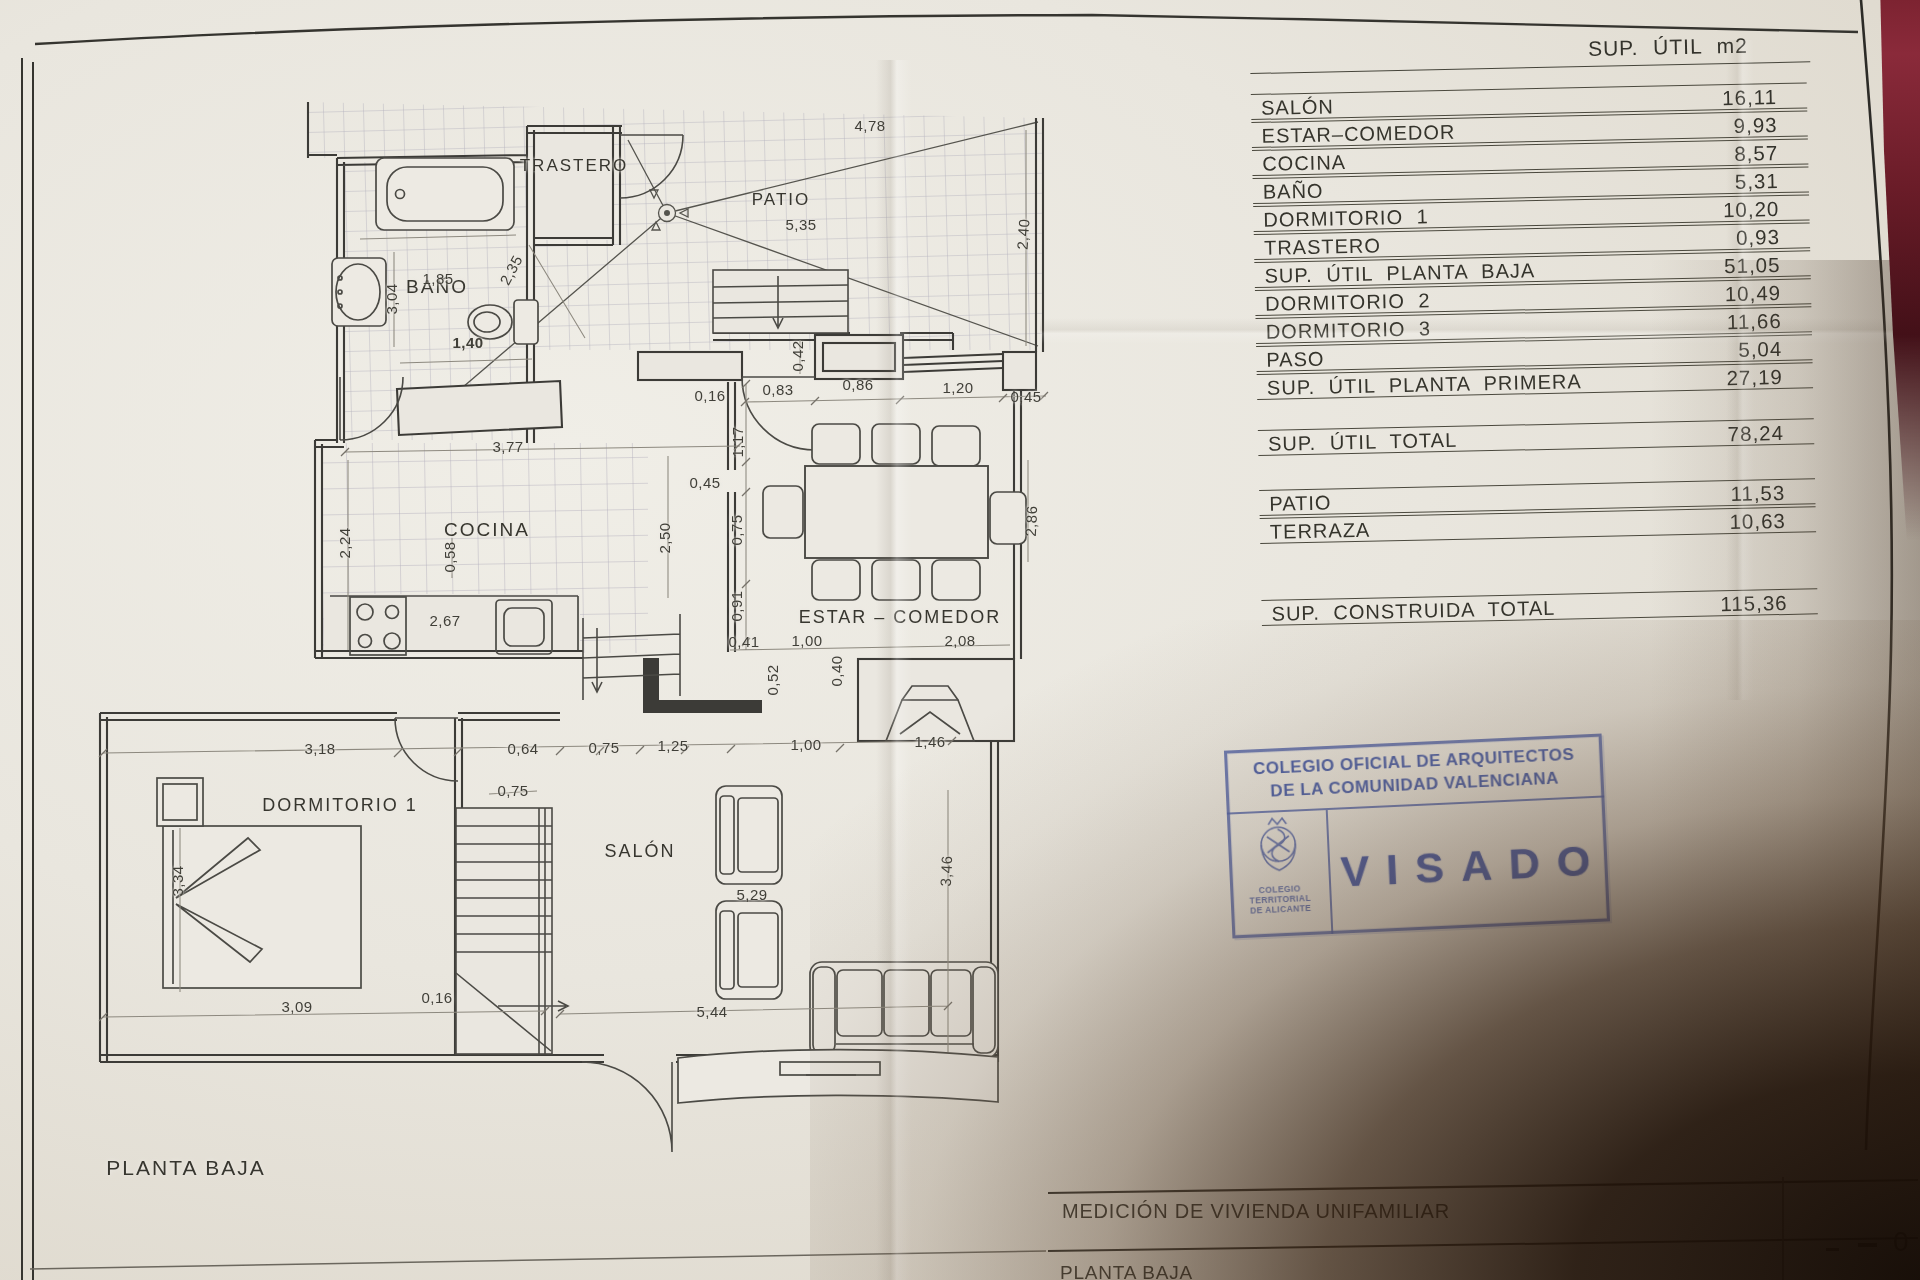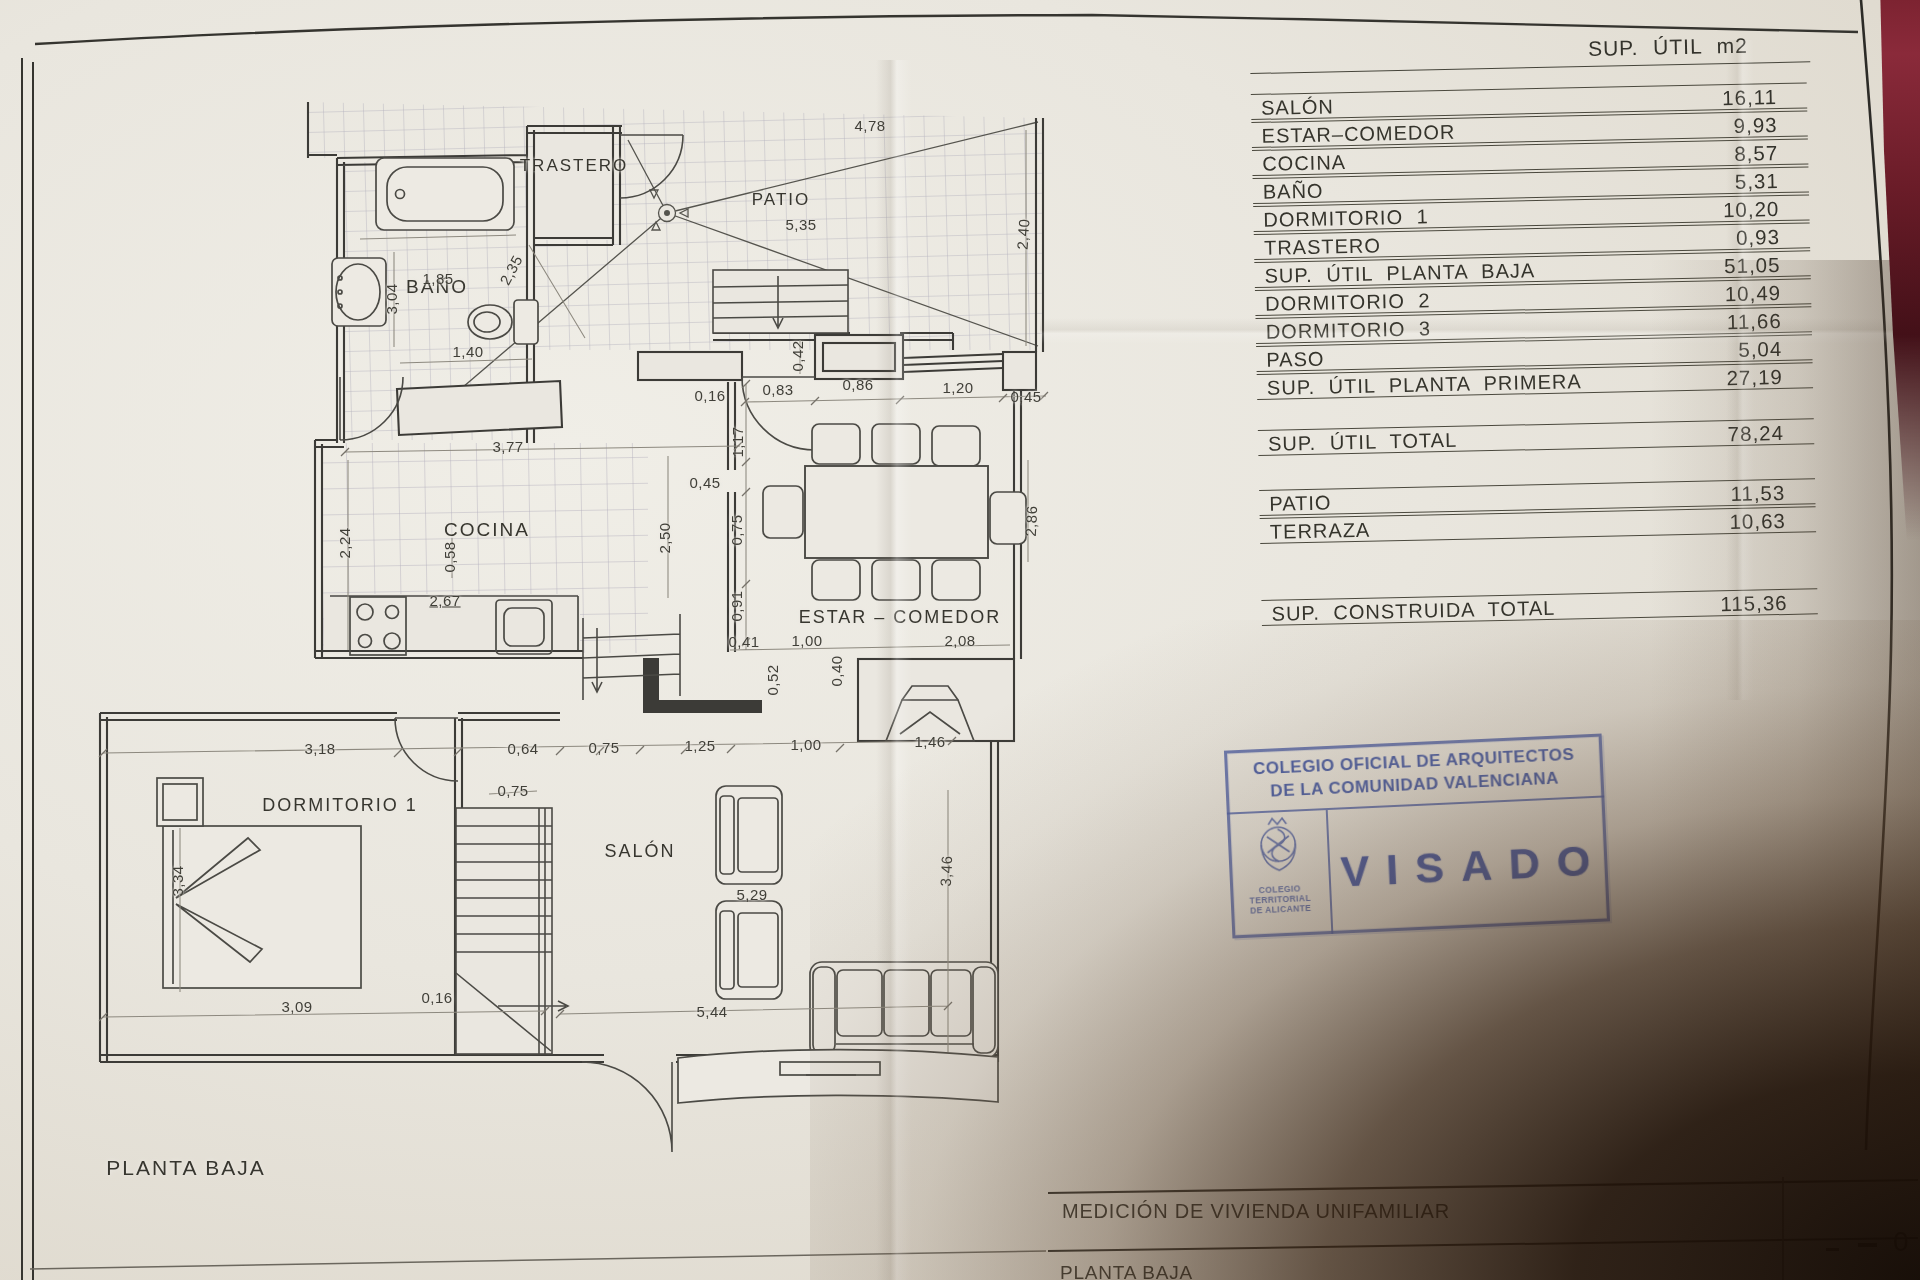--- a/index.html
+++ b/index.html
@@ -262,45 +262,45 @@
       <div class="plab room-label" style="left: 340px; top: 805px; font-size: 18px;">DORMITORIO 1</div>
       <div class="plab room-label" style="left: 186px; top: 1168px; font-size: 21px;">PLANTA BAJA</div>
     </div>
   <div id="dim-labels">
       <div class="plab dim-label" style="left: 838px; top: 125px; margin-left: 32px;">4,78</div>
       <div class="plab dim-label" style="left: 438px; top: 234px; margin-top: 44px;">1,85</div>
       <div class="plab dim-label" style="left: 391px; top: 299px; transform: translate(-50%, -50%) rotate(-90deg);">3,04</div>
       <div class="plab dim-label" style="left: 511px; top: 270px; transform: translate(-50%, -50%) rotate(-62deg);">2,35</div>
       <div class="plab dim-label" style="left: 1023px; top: 234px; transform: translate(-50%, -50%) rotate(-86deg);">2,40</div>
       <div class="plab dim-label" style="left: 801px; top: 224px;">5,35</div>
-      <div class="plab dim-label" style="left: 468px; top: 351px;">1,40</div>
+      <div class="plab dim-label" style="left: 468px; top: 342px; font-weight: bold;">1,40</div>
       <div class="plab dim-label" style="left: 797px; top: 356px; transform: translate(-50%, -50%) rotate(-90deg);">0,42</div>
       <div class="plab dim-label" style="left: 710px; top: 395px;">0,16</div>
       <div class="plab dim-label" style="left: 778px; top: 389px;">0,83</div>
       <div class="plab dim-label" style="left: 858px; top: 384px;">0,86</div>
       <div class="plab dim-label" style="left: 958px; top: 387px;">1,20</div>
       <div class="plab dim-label" style="left: 1026px; top: 396px;">0,45</div>
       <div class="plab dim-label" style="left: 508px; top: 446px;">3,77</div>
       <div class="plab dim-label" style="left: 737px; top: 442px; transform: translate(-50%, -50%) rotate(-90deg);">1,17</div>
       <div class="plab dim-label" style="left: 705px; top: 482px;">0,45</div>
       <div class="plab dim-label" style="left: 664px; top: 538px; transform: translate(-50%, -50%) rotate(-90deg);">2,50</div>
       <div class="plab dim-label" style="left: 736px; top: 530px; transform: translate(-50%, -50%) rotate(-90deg);">0,75</div>
       <div class="plab dim-label" style="left: 344px; top: 543px; transform: translate(-50%, -50%) rotate(-90deg);">2,24</div>
-      <div class="plab dim-label" style="left: 445px; top: 600px; text-decoration: underline;">2,67</div>
+      <div class="plab dim-label" style="left: 445px; top: 620px;">2,67</div>
       <div class="plab dim-label" style="left: 449px; top: 557px; transform: translate(-50%, -50%) rotate(-90deg);">0,58</div>
       <div class="plab dim-label" style="left: 736px; top: 606px; transform: translate(-50%, -50%) rotate(-90deg);">0,91</div>
       <div class="plab dim-label" style="left: 1031px; top: 521px; transform: translate(-50%, -50%) rotate(-87deg);">2,86</div>
       <div class="plab dim-label" style="left: 744px; top: 641px;">0,41</div>
       <div class="plab dim-label" style="left: 807px; top: 640px;">1,00</div>
       <div class="plab dim-label" style="left: 960px; top: 640px;">2,08</div>
       <div class="plab dim-label" style="left: 772px; top: 680px; transform: translate(-50%, -50%) rotate(-90deg);">0,52</div>
       <div class="plab dim-label" style="left: 836px; top: 671px; transform: translate(-50%, -50%) rotate(-90deg);">0,40</div>
       <div class="plab dim-label" style="left: 930px; top: 741px;">1,46</div>
       <div class="plab dim-label" style="left: 604px; top: 747px;">0,75</div>
-      <div class="plab dim-label" style="left: 700px; top: 745px;">1,25</div>
+      <div class="plab dim-label" style="left: 673px; top: 745px;">1,25</div>
       <div class="plab dim-label" style="left: 806px; top: 744px;">1,00</div>
       <div class="plab dim-label" style="left: 320px; top: 748px;">3,18</div>
       <div class="plab dim-label" style="left: 523px; top: 748px;">0,64</div>
       <div class="plab dim-label" style="left: 513px; top: 790px;">0,75</div>
       <div class="plab dim-label" style="left: 177px; top: 881px; transform: translate(-50%, -50%) rotate(-90deg);">3,34</div>
       <div class="plab dim-label" style="left: 752px; top: 894px;">5,29</div>
       <div class="plab dim-label" style="left: 946px; top: 871px; transform: translate(-50%, -50%) rotate(-87deg);">3,46</div>
       <div class="plab dim-label" style="left: 437px; top: 997px;">0,16</div>
       <div class="plab dim-label" style="left: 297px; top: 1006px;">3,09</div>
       <div class="plab dim-label" style="left: 712px; top: 1011px;">5,44</div>

